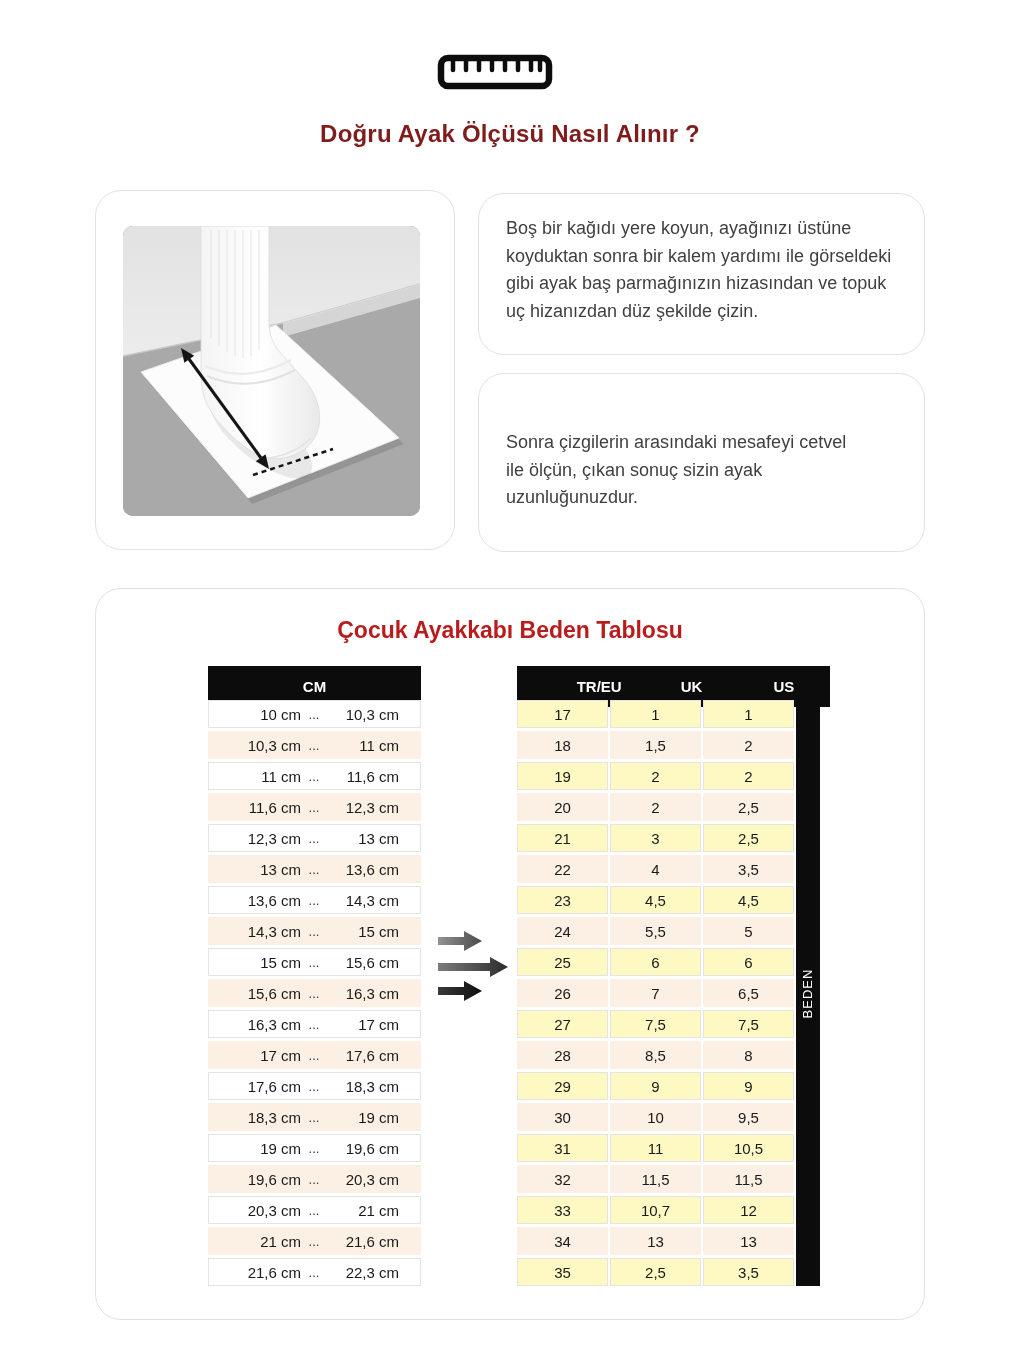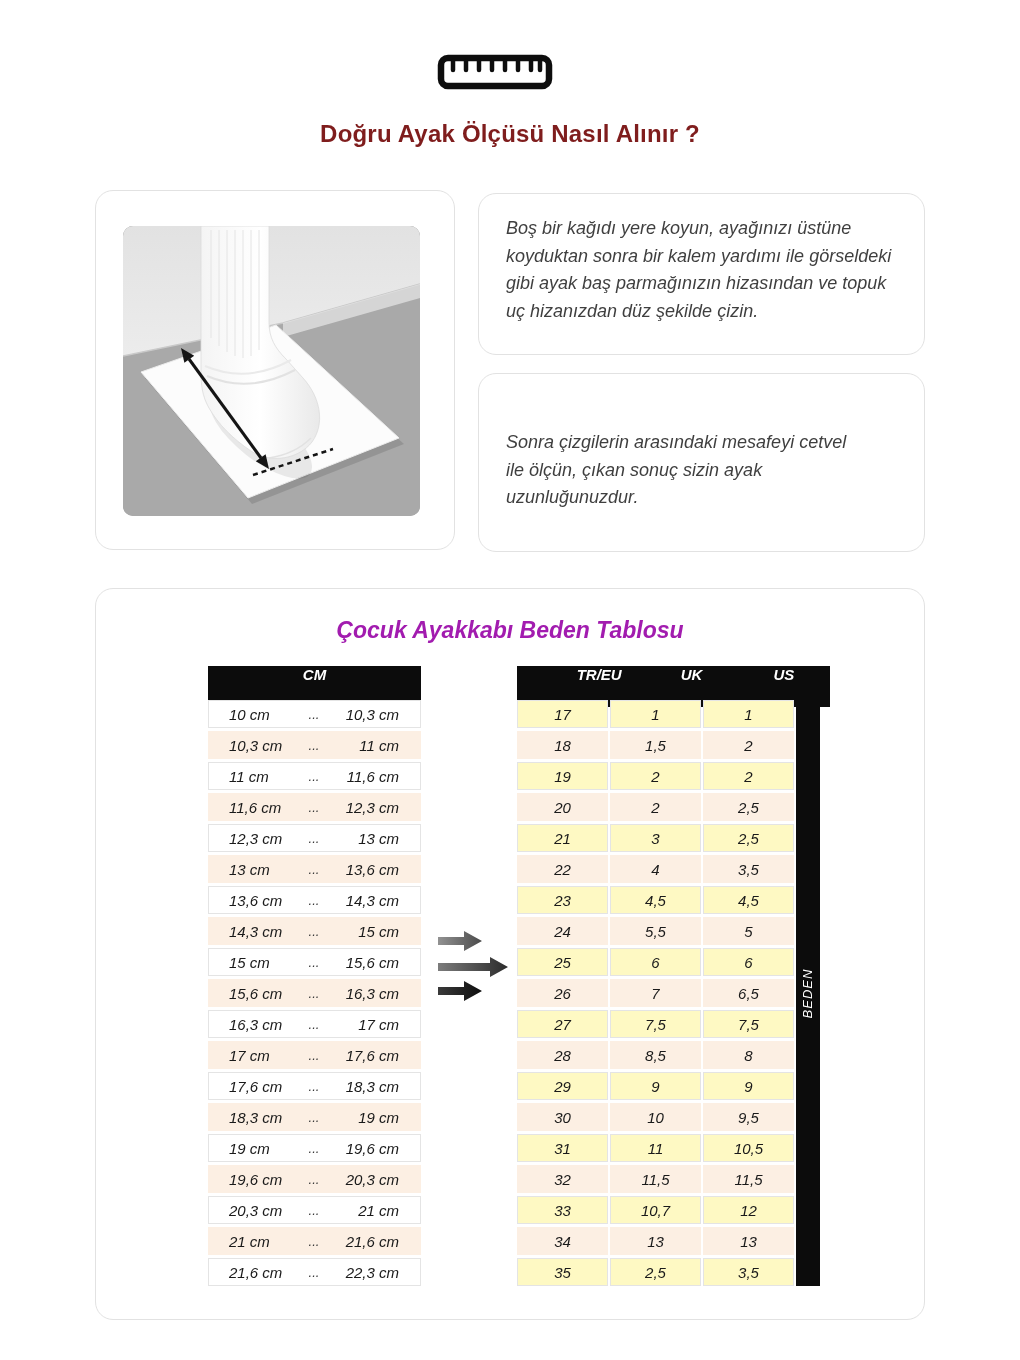--- a/index.html
+++ b/index.html
@@ -11,57 +11,57 @@
   .abs{position:absolute;}
   
   .ruler-wrap{left:437px;top:54px;width:116px;height:38px;}
   .page-title{
     left:0;top:120px;width:100%;margin:0;text-align:center;
     font-size:24px;font-weight:bold;color:#7f1d1d;letter-spacing:0.2px;
   }
   
   .card{
     background:#fff;border:1.5px solid var(--card-border,#e2e2e2);
-    border-radius:18px;box-sizing:border-box;font-style:italic;
+    border-radius:26px;box-sizing:border-box;
   }
   .photo-card{left:95px;top:190px;width:360px;height:360px;}
   .photo{
     position:absolute;left:27px;top:35px;width:297px;height:290px;
     border-radius:10px;overflow:hidden;background:#a9a9a9;
   }
   .text-card{color:var(--body-text,#3f3f3f);font-size:18px;line-height:27.5px;}
   .text-card p{margin:0;max-width:388px;}
   .card1{left:478px;top:193px;width:447px;height:162px;padding:21px 26px 0 27px;}
   .card2{left:478px;top:373px;width:447px;height:179px;display:flex;align-items:center;padding:16px 26px 0 27px;}
   .card2 p{max-width:360px;}
   
   .big-card{left:95px;top:588px;width:830px;height:732px;}
   .table-title{
     position:absolute;left:0;top:28px;width:100%;margin:0;text-align:center;
-    font-size:23px;font-weight:bold;color:#a21caf;
+    font-size:23px;font-weight:bold;color:#b91c1c;
   }
   .thead{
     position:absolute;height:41px;background:var(--header-bg,#0c0c0c);
     color:#fff;font-size:15px;font-weight:bold;
-    display:flex;justify-content:center;
+    display:flex;align-items:center;justify-content:center;
   }
   .cm-head{left:112px;top:77px;width:213px;}
   .size-head{left:421px;top:77px;width:277px;padding-left:36px;}
   .size-head span{flex:1;text-align:center;}
   .cm-body{
     position:absolute;left:112px;top:111px;width:213px;
     display:grid;grid-auto-rows:28px;row-gap:3px;
   }
   .cm-row{
     display:flex;align-items:center;box-sizing:border-box;
     border:1px solid #e4e4e4;background:#fff;
     font-size:15px;color:#1a1a1a;padding:0 21px 0 20px;
   }
   .cm-row.alt{background:var(--stripe,#fcefe3);border-color:var(--stripe,#fcefe3);}
-  .cm-row .from{flex:1;text-align:left;}
+  .cm-row .from{flex:1;text-align:right;}
   .cm-row .sep{width:26px;text-align:center;color:#3a3a3a;font-size:13px;}
   .cm-row .to{flex:1;text-align:right;}
   .size-body{
     position:absolute;left:421px;top:111px;width:277px;
     display:grid;grid-template-columns:repeat(3,1fr);
     grid-auto-rows:28px;gap:3px 2px;
   }
   .size-cell{
     display:flex;align-items:center;justify-content:center;box-sizing:border-box;
     border:1px solid #e4e4e4;background:#fef9c3;font-size:15px;color:#1a1a1a;

